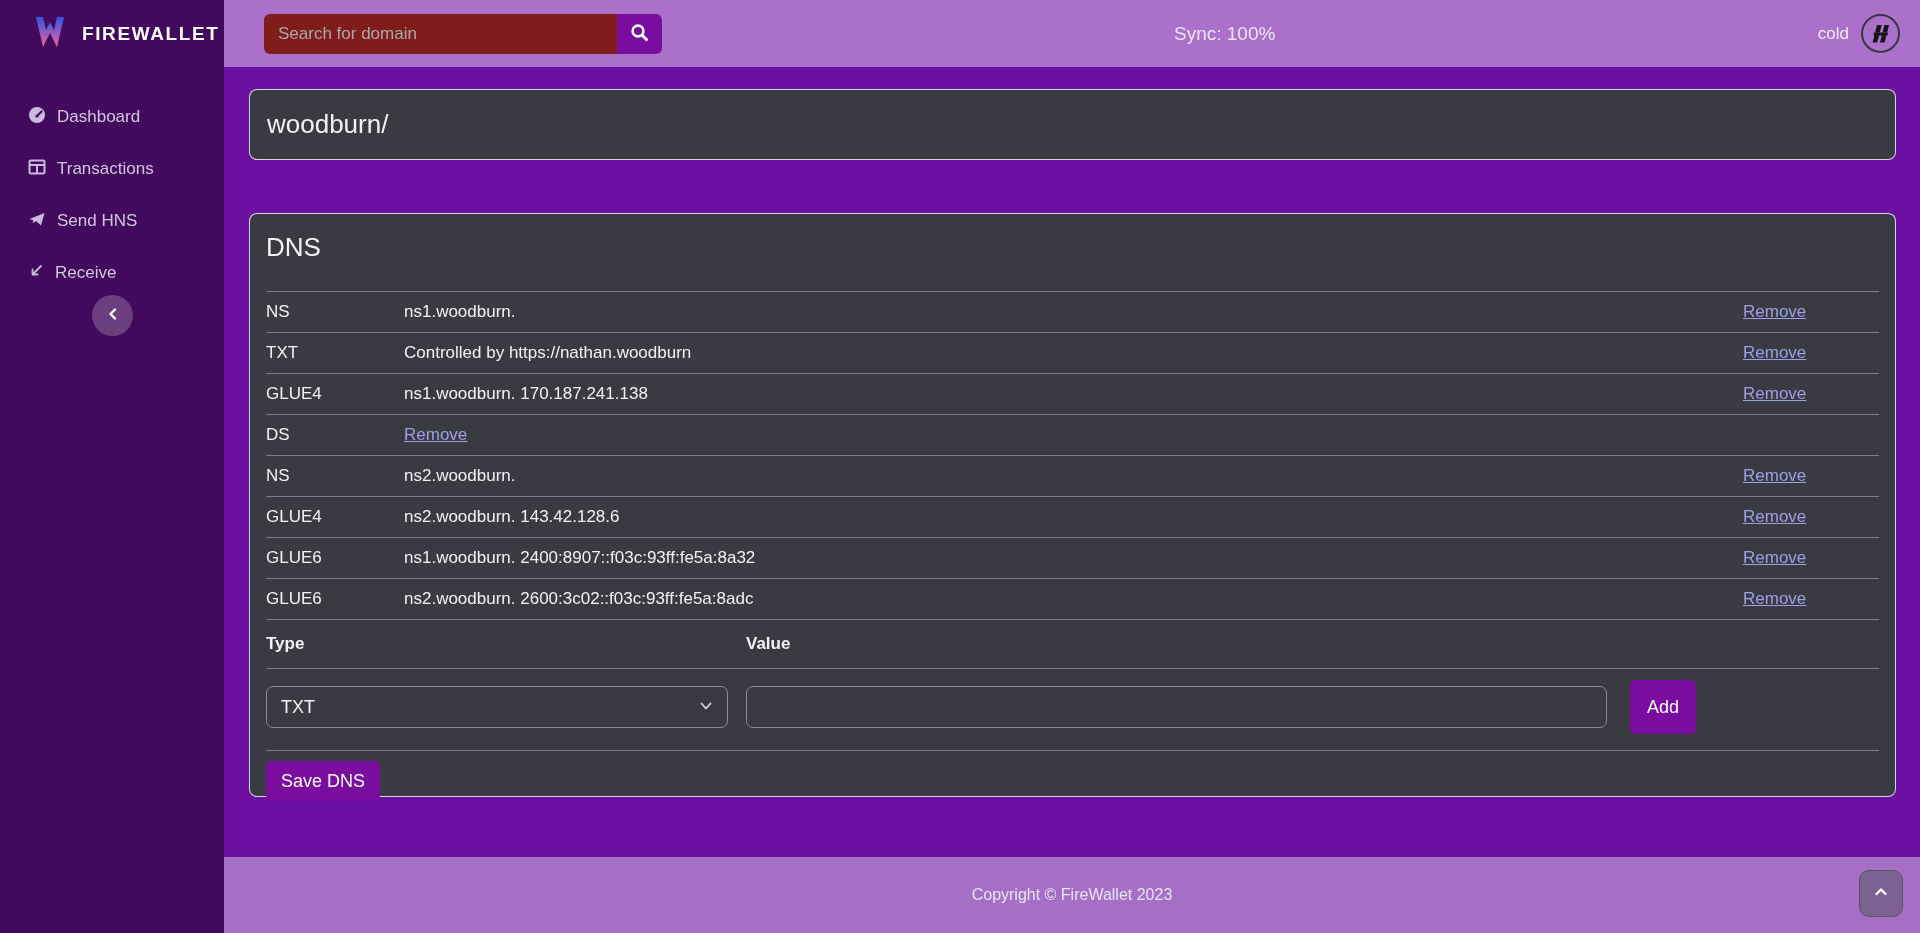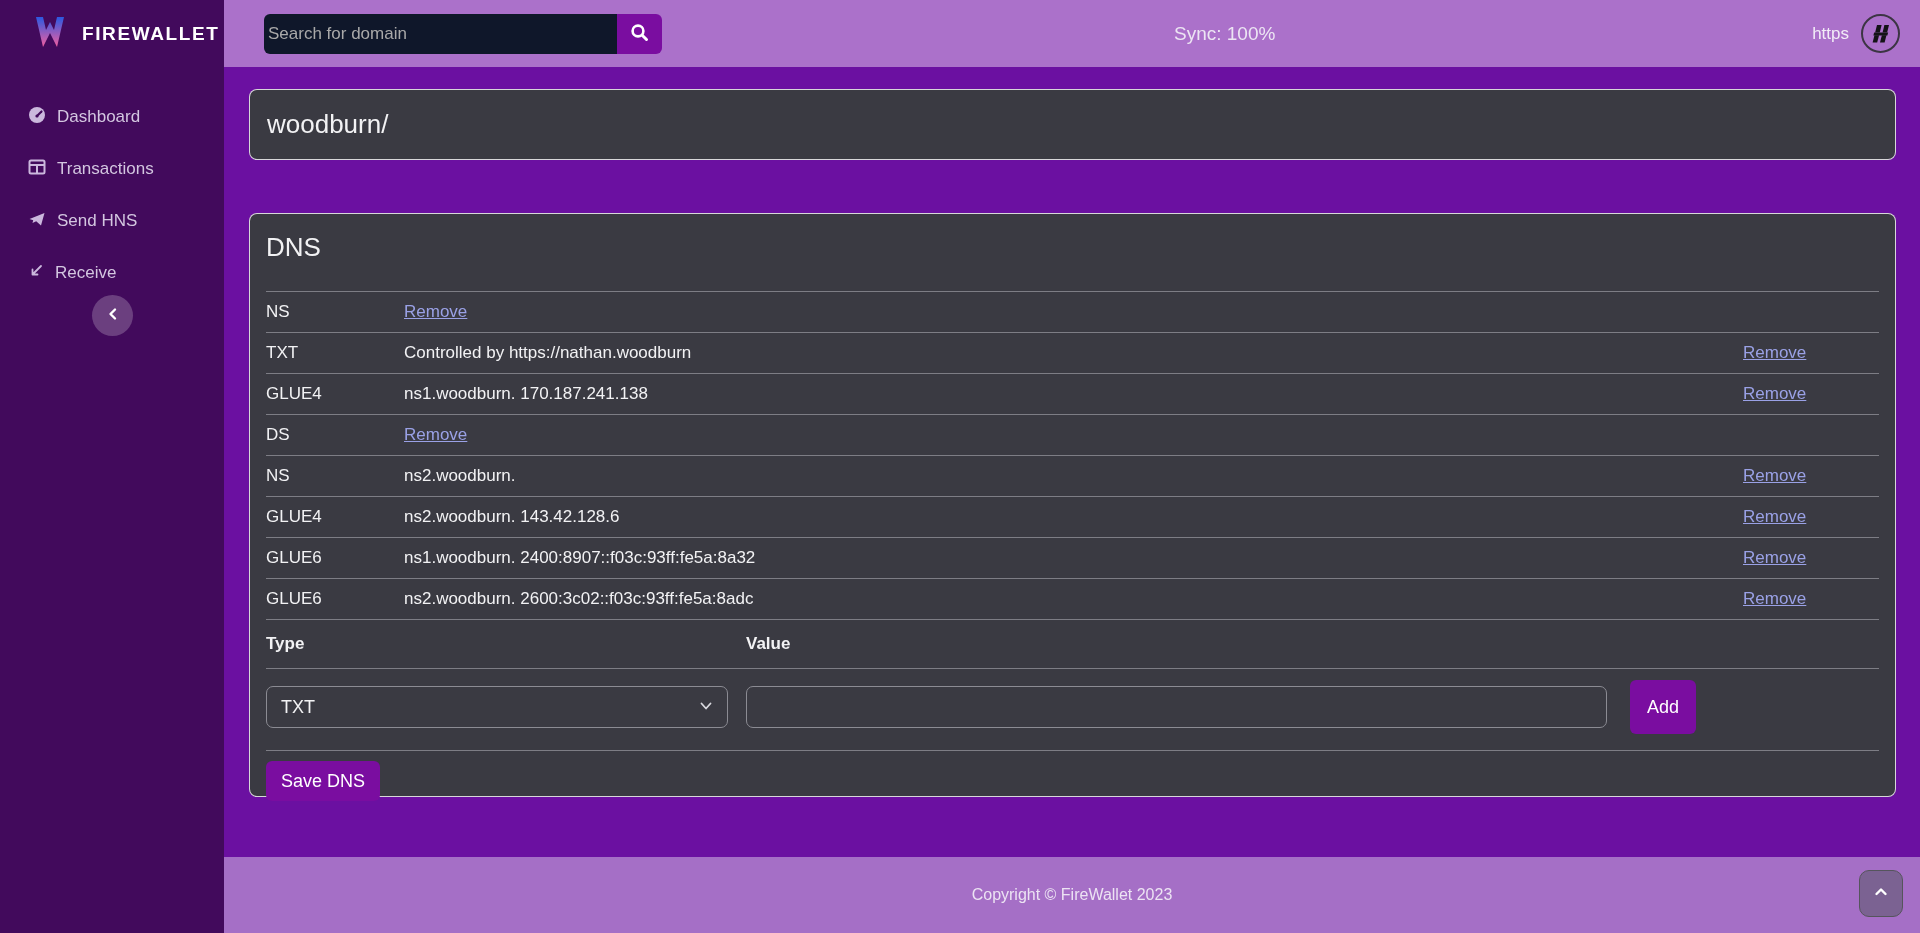--- a/index.html
+++ b/index.html
@@ -15,22 +15,22 @@
   .brand-name { color:#ffffff; font-weight:bold; font-size:19px; letter-spacing:1.6px; }
   .nav { margin-top:24px; display:flex; flex-direction:column;padding-left:8px; }
   .nav-item { display:flex; align-items:center; gap:11px; padding-left:20px; height:52px; color:#d3c6e0; font-size:17px; cursor:pointer; }
   .nav-item svg { flex:0 0 auto; }
   .collapse-btn { position:absolute; left:92px; top:295px; width:41px; height:41px; border-radius:50%;
     background:rgba(255,255,255,0.22); border:none; cursor:pointer; display:flex; align-items:center; justify-content:center; }
 
   
   .topbar { position:absolute; left:224px; top:0; right:0; height:67px; background:#ab71ca; display:flex; align-items:center; }
   .search-group { margin-left:40px; display:flex; height:40px; width:398px; }
-  .search-input { flex:1; background:#0f172a; border:none; outline:none; color:#e8e8e8; font-size:17px;
-    padding:0 4px; border-radius:6px 0 0 6px; }
+  .search-input { flex:1; background:#7f1d1d; border:none; outline:none; color:#e8e8e8; font-size:17px;
+    padding:0 14px; border-radius:6px 0 0 6px; }
   .search-input::placeholder { color:#a9a9a9; }
   .search-btn { width:45px; background:#7a0da0; border:none; border-radius:0 6px 6px 0; cursor:pointer;
     display:flex; align-items:center; justify-content:center; }
   .sync { position:absolute; left:950px; top:0; height:67px; display:flex; align-items:center; color:#ece5f3; font-size:19px; }
   .account { margin-left:auto; margin-right:20px; display:flex; align-items:center; gap:12px; color:#f2ecf7; font-size:17px; }
   .hns-badge { width:39px; height:39px; border-radius:50%; border:2px solid #3c3544; display:flex; align-items:center; justify-content:center; cursor:pointer; }
 
   
   .card { position:absolute; left:249px; width:1647px; background:#3a3a42; border:1px solid rgba(255,255,255,0.8);
     border-radius:8px; color:#f2f2f4; }
@@ -138,21 +138,21 @@
           <circle cx="8" cy="8" r="5.4" fill="none" stroke="#ffffff" stroke-width="2.6"></circle>
           <line x1="12.2" y1="12.2" x2="16.5" y2="16.5" stroke="#ffffff" stroke-width="3" stroke-linecap="round"></line>
         </svg>
       </span>
     </button>
   </div>
 
   <div class="sync">Sync: 100%</div>
 
   <div class="account">
-    <span>https</span>
+    <span>cold</span>
     <span class="hns-badge">
       <svg width="26" height="26" viewBox="0 0 26 26">
         <g transform="translate(3,0) skewX(-14)" fill="#141317">
           <rect x="7" y="4" width="4.6" height="7.4"></rect>
           <rect x="7" y="14.2" width="4.6" height="7.4"></rect>
           <rect x="14.4" y="4" width="4.6" height="7.4"></rect>
           <rect x="14.4" y="14.2" width="4.6" height="7.4"></rect>
           <rect x="6" y="11.4" width="14" height="3.2"></rect>
         </g>
       </svg>
@@ -165,20 +165,21 @@
     <span>woodburn/</span>
   </section>
 
   <section class="card dns-card">
     <h2 class="dns-title">DNS</h2>
 
     <div class="dns-table">
 
     <div class="dns-row">
         <span>NS</span>
+        <span>ns1.woodburn.</span>
         <span><a class="remove-link">Remove</a></span>
       </div>
         <div class="dns-row">
         <span>TXT</span>
         <span>Controlled by https://nathan.woodburn</span>
         <span><a class="remove-link">Remove</a></span>
       </div>
         <div class="dns-row">
         <span>GLUE4</span>
         <span>ns1.woodburn. 170.187.241.138</span>

